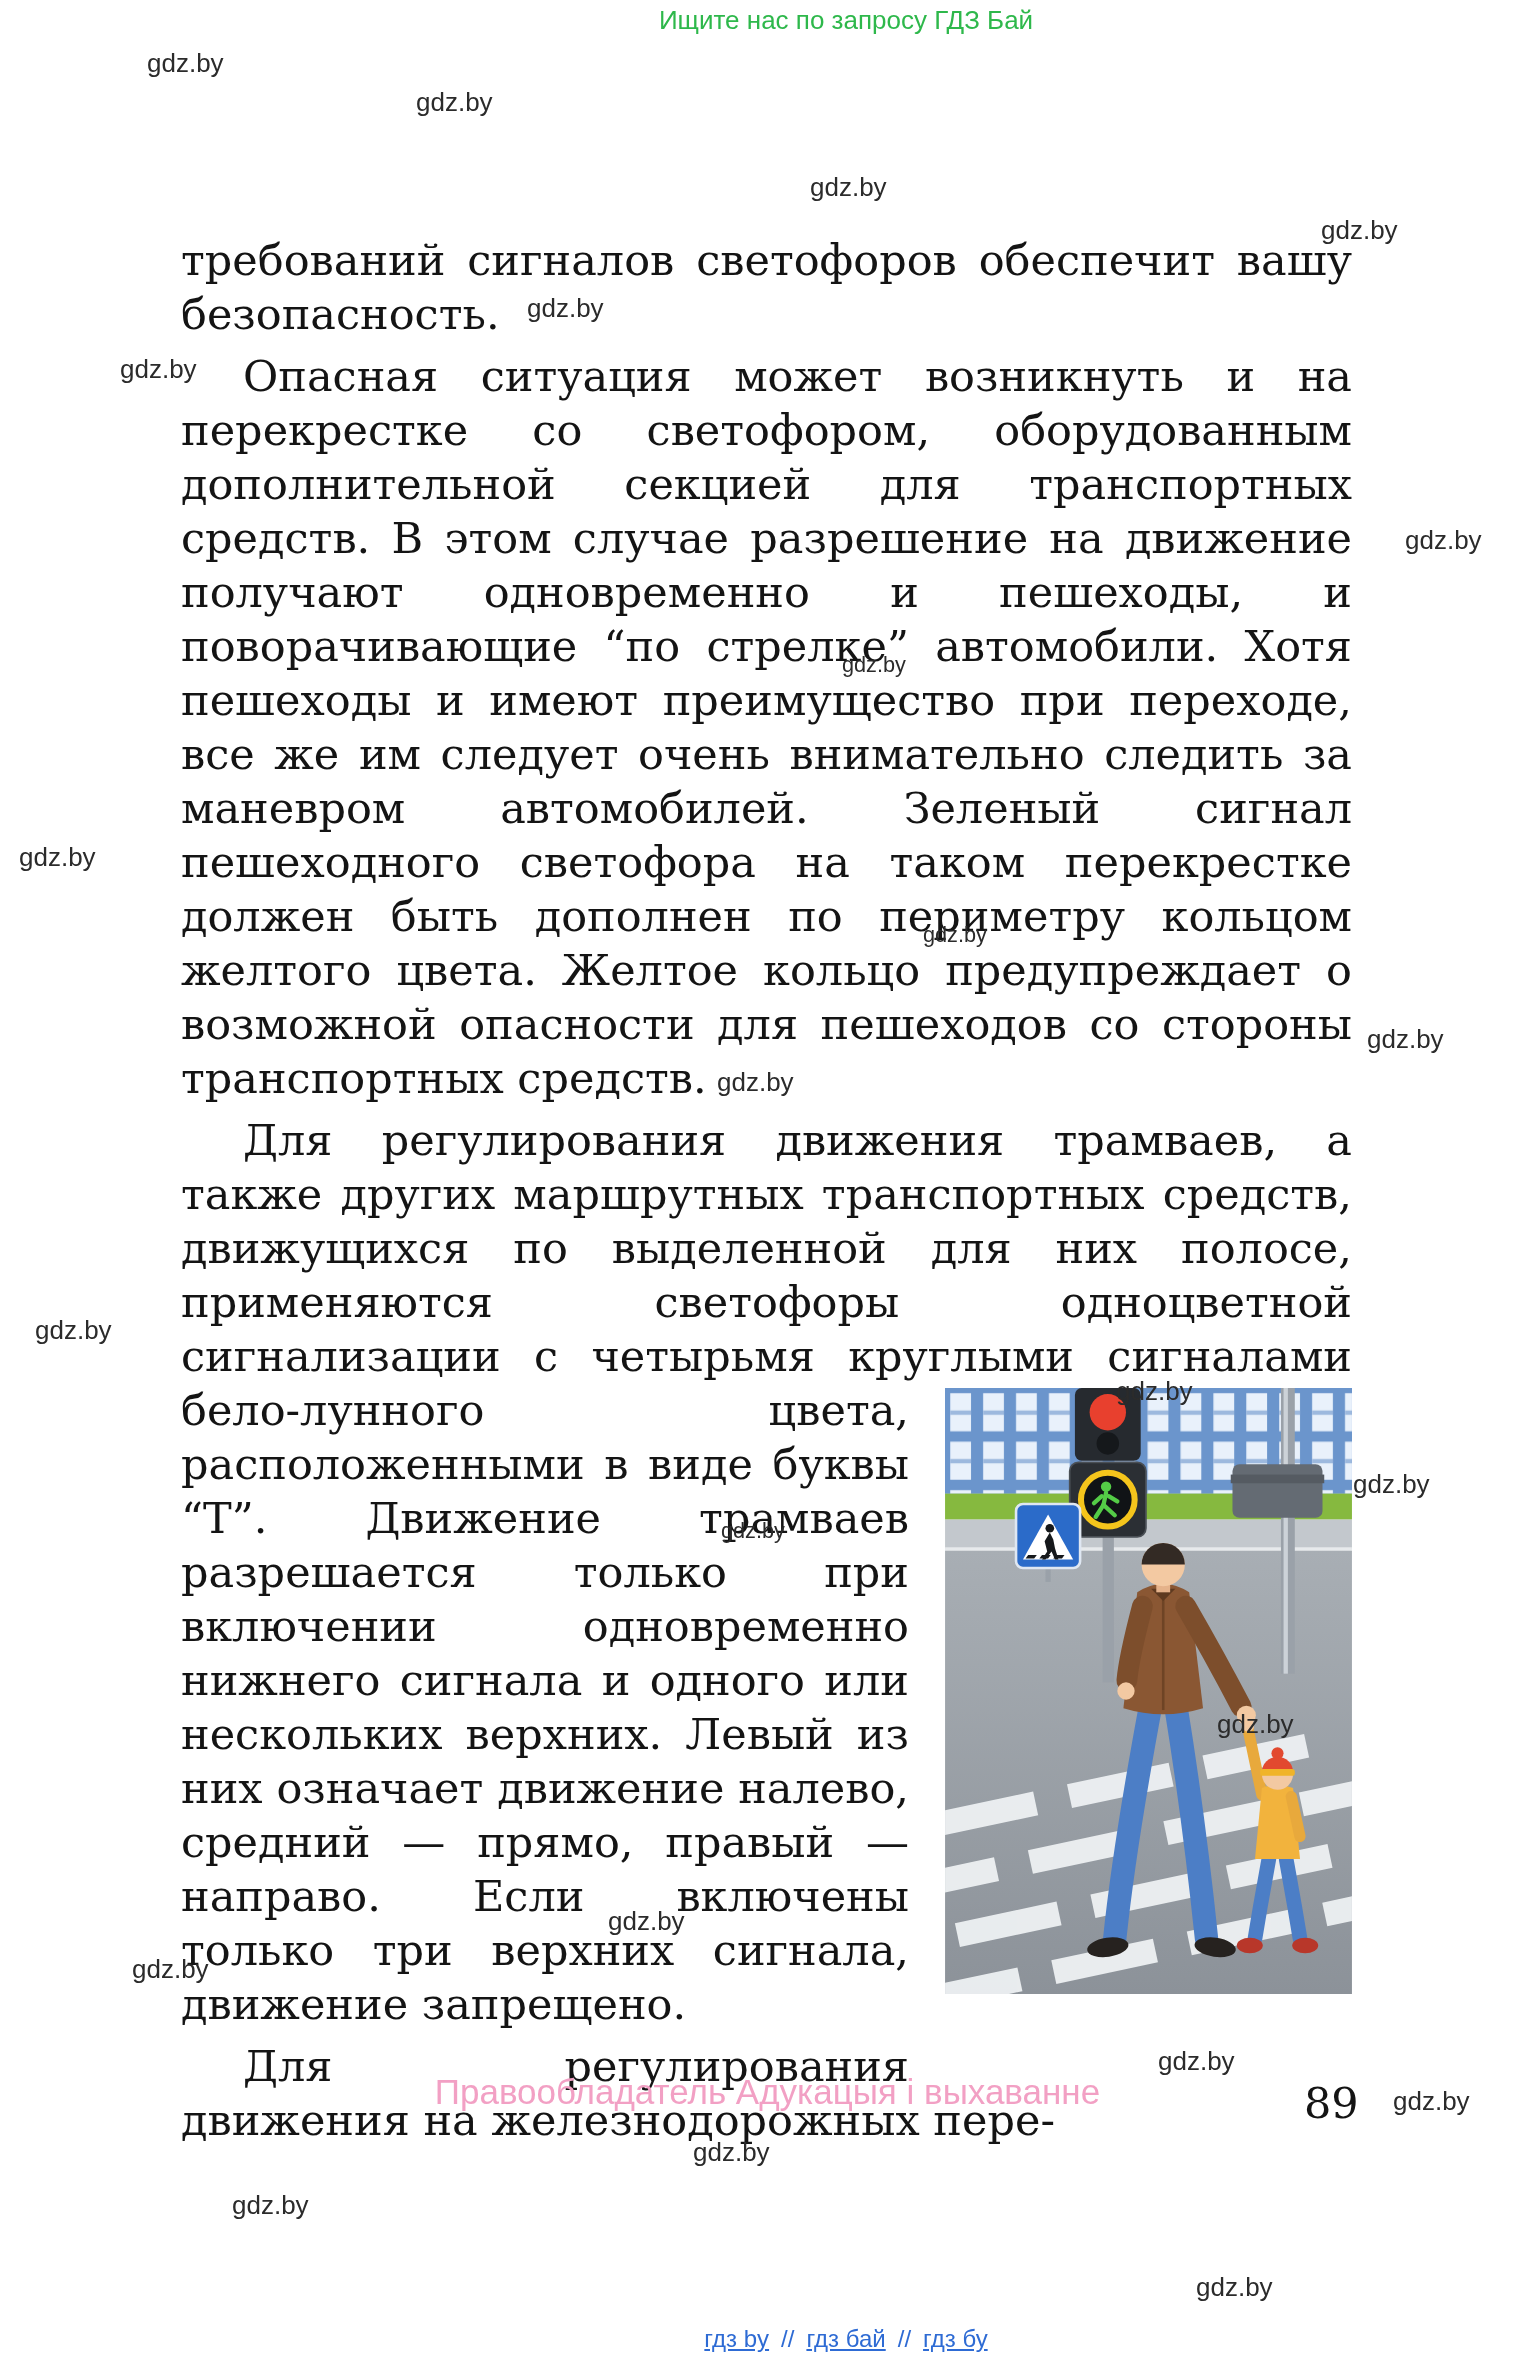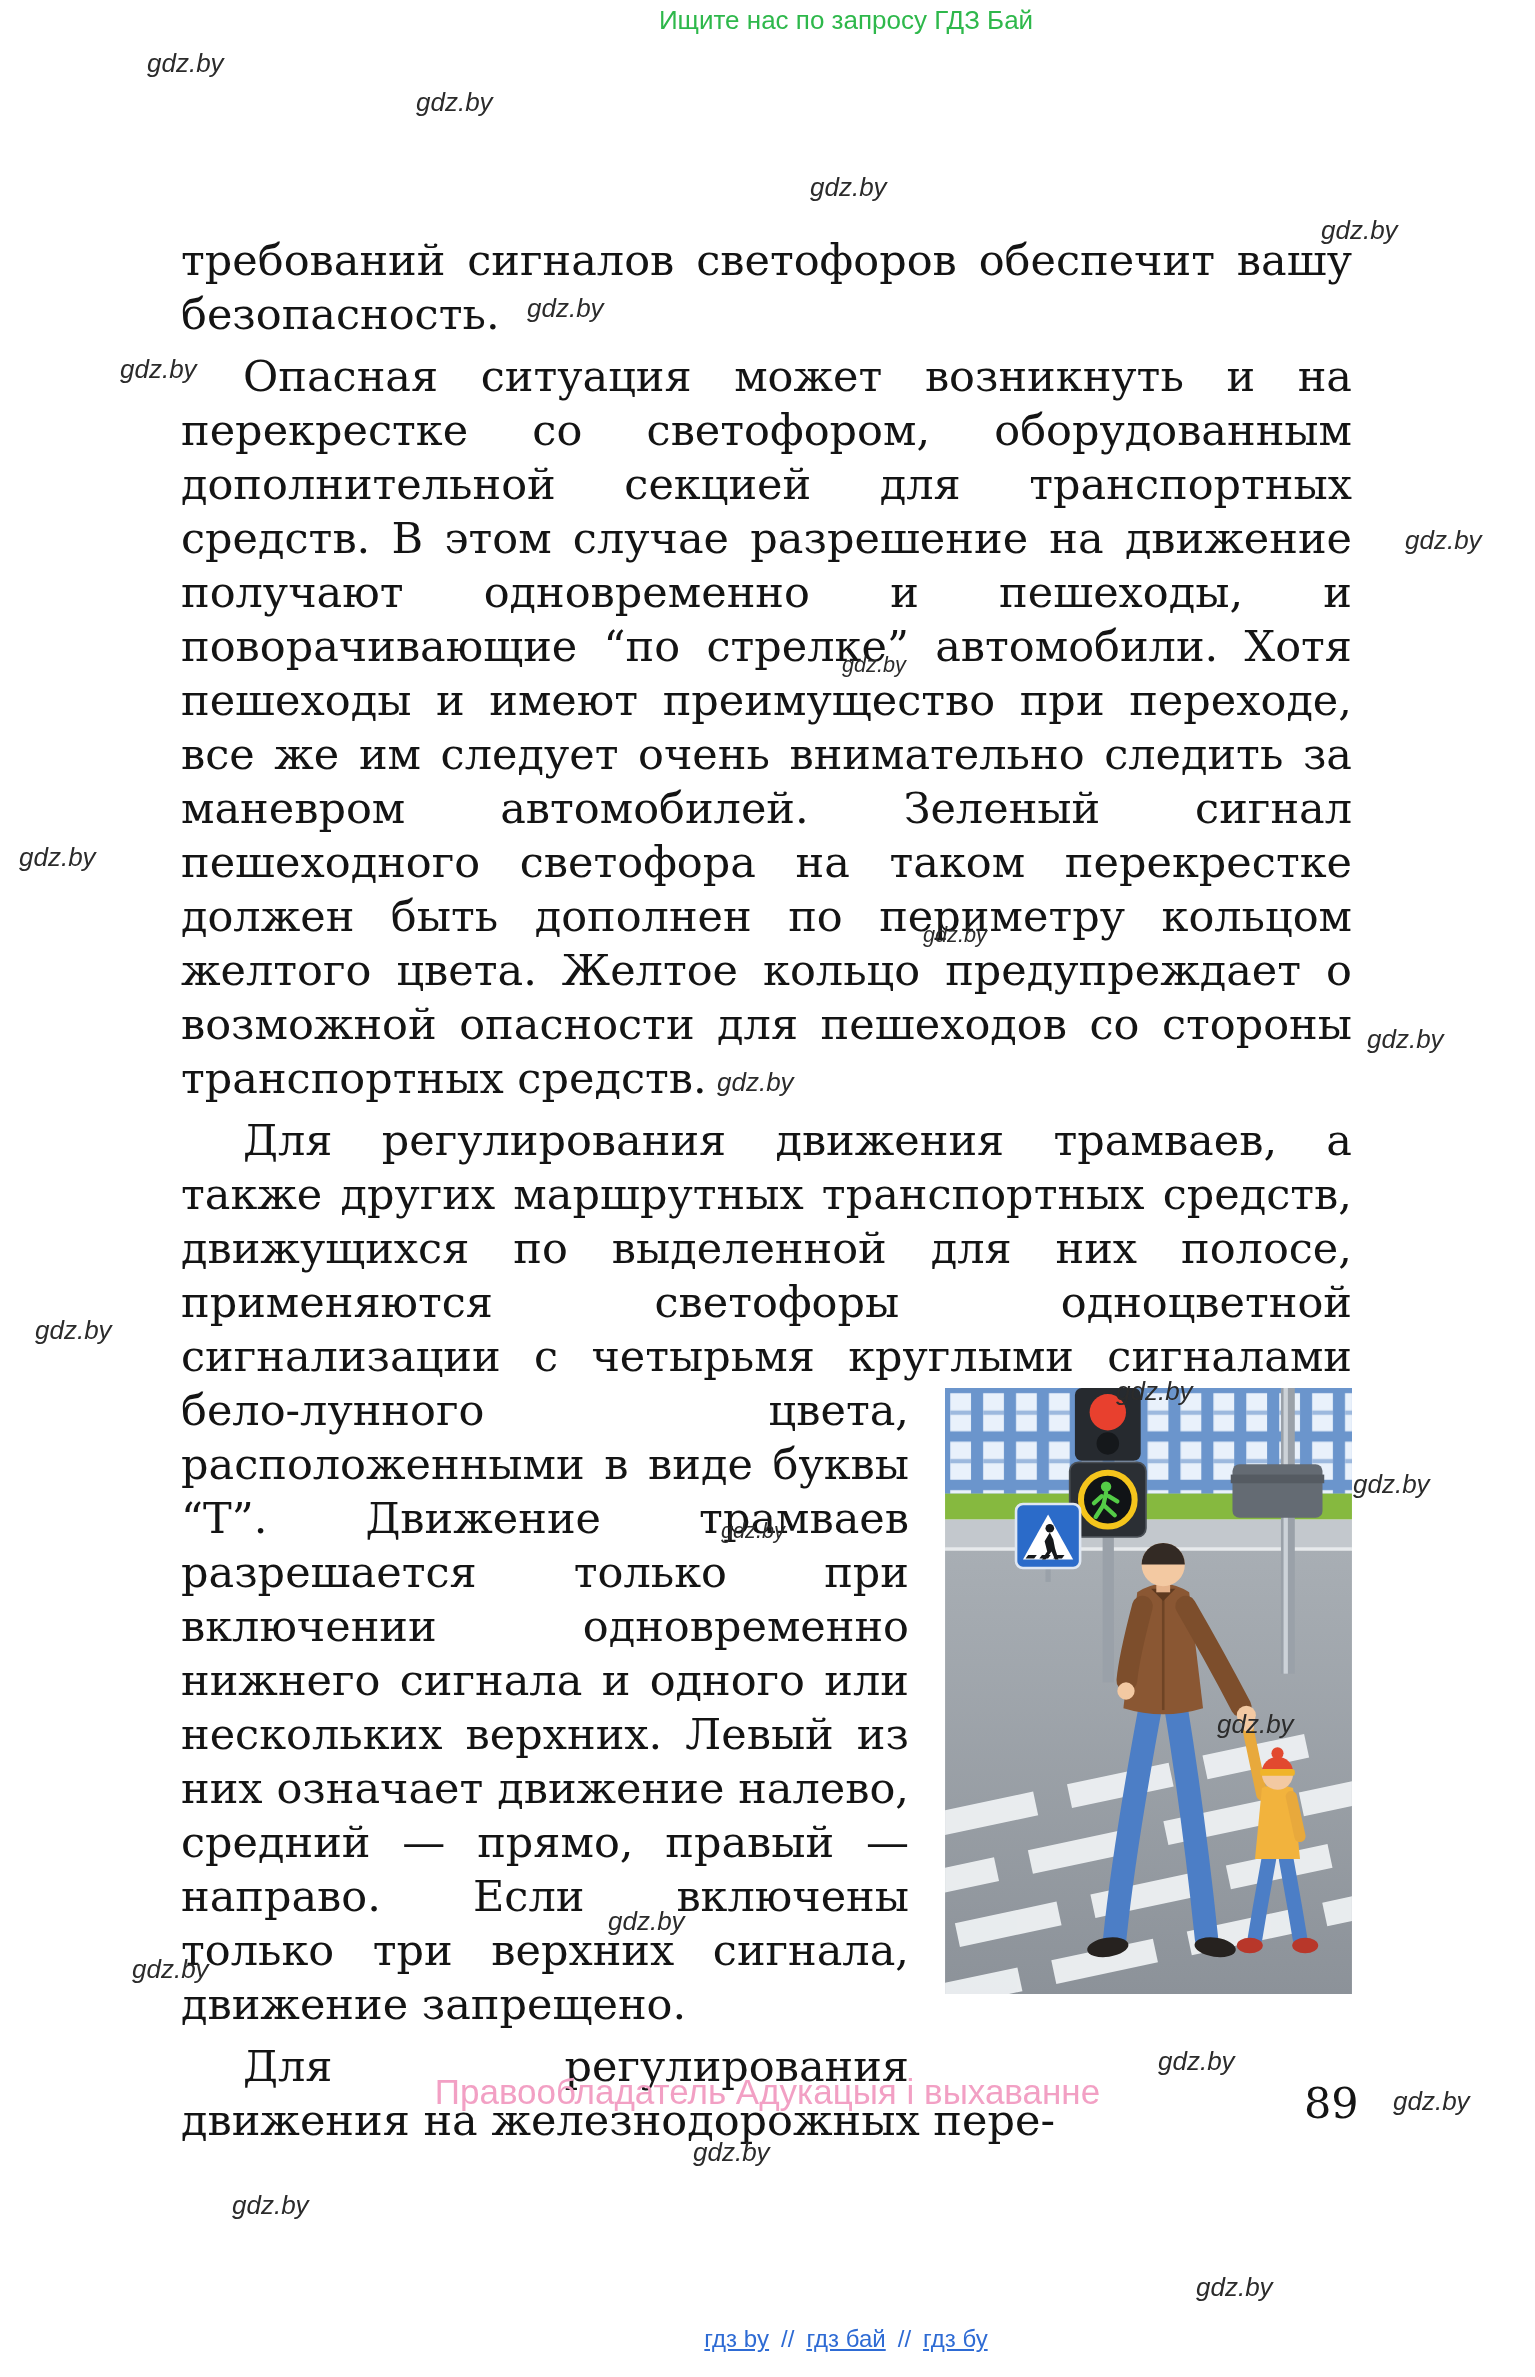--- a/index.html
+++ b/index.html
@@ -7,21 +7,21 @@
     position:relative; width:1535px; height:2377px; background:#ffffff;
     font-family:"DejaVu Serif", serif; overflow:hidden;padding-left:41px;
   }
   .banner {
     position:absolute; top:5.2px; left:846px; transform:translateX(-50%);
     font-family:"Liberation Sans", sans-serif; font-size:26px;
     color:var(--banner-green); white-space:nowrap; z-index:7;
   }
   .wm {
     position:absolute; font-family:"Liberation Sans", sans-serif;
-    font-size:26px; color:var(--watermark-gray); white-space:nowrap; z-index:6;font-style:italic;
+    font-size:26px; color:var(--watermark-gray); white-space:nowrap; z-index:6;
   }
   .wm.sm { font-size:21.7px; }
   .text-block {
     position:absolute; left:173px; top:225px; width:1187px;
     font-size:43px; line-height:54px; text-align:justify;
     color:var(--text-black); z-index:1;
   }
   .text-block p { margin:8px; }
   .indent { text-indent:62px; }
   .fig {

